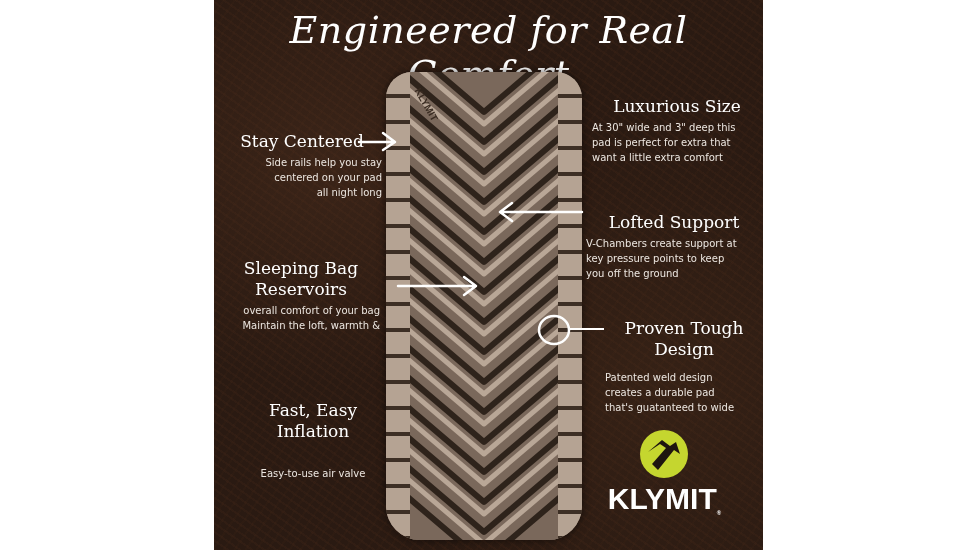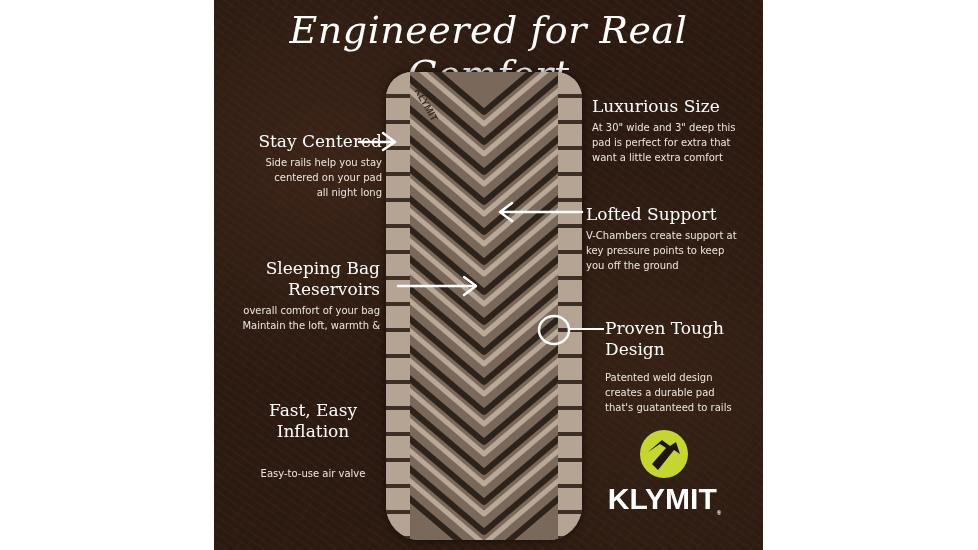--- a/index.html
+++ b/index.html
@@ -30,21 +30,21 @@
     background:repeating-linear-gradient(180deg,#b5a393 0 22px,#3d2f25 22px 26px);
   }
   .rail.left { left:0; }
   .rail.right { right:0; }
   .vstripes { position:absolute; left:24px; right:24px; top:0; bottom:0; }
   .pad-brand {
     position:absolute; left:36px; top:14px; color:#3a2c22; font-family:"Liberation Sans",sans-serif;
     font-weight:bold; font-size:10px; transform:rotate(60deg); transform-origin:left top;
   }
   .feature { position:absolute; color:#ffffff; }
-  .feature .head { font-family:"DejaVu Serif", serif; font-size:17px; line-height:21px; }
+  .feature .head { font-family:"DejaVu Serif", serif; font-size:17px; line-height:21px;text-align:center; }
   .feature .desc { font-family:"DejaVu Sans", sans-serif; font-size:10px; line-height:15px; color:#ece6e0; margin-top:3px; }
   .right-align { text-align:right; }
   .center-align { text-align:center; }
   .annot { position:absolute; }
   .logo { position:absolute; left:602px; top:430px; width:125px; height:90px; }
   .logo-mark {
     position:absolute; left:38px; top:0; width:48px; height:48px; border-radius:50%;
     background:#c5d62f;
   }
   .logo-text {
@@ -121,21 +121,21 @@
 
 <div class="feature" style="left:592px; top:96px; width:170px;">
   <div class="head">Luxurious Size</div>
   <div class="desc">
     <div>At 30" wide and 3" deep this</div>
     <div>pad is perfect for extra that</div>
     <div>want a little extra comfort</div>
   </div>
 </div>
 
-<div class="feature" style="left:586px; top:204px; width:176px;">
+<div class="feature" style="left:586px; top:212px; width:176px;">
   <div class="head">Lofted Support</div>
   <div class="desc">
     <div>V-Chambers create support at</div>
     <div>key pressure points to keep</div>
     <div>you off the ground</div>
   </div>
 </div>
 
 <div class="feature right-align" style="left:222px; top:258px; width:158px;">
   <div class="head">
@@ -149,21 +149,21 @@
 </div>
 
 <div class="feature" style="left:605px; top:318px; width:158px;">
   <div class="head">
     <div>Proven Tough</div>
     <div>Design</div>
   </div>
   <div class="desc" style="margin-top:10px;">
     <div>Patented weld design</div>
     <div>creates a durable pad</div>
-    <div>that's guatanteed to rails</div>
+    <div>that's guatanteed to wide</div>
   </div>
 </div>
 
 <div class="feature center-align" style="left:248px; top:400px; width:130px;">
   <div class="head">
     <div>Fast, Easy</div>
     <div>Inflation</div>
   </div>
   <div class="desc" style="margin-top:24px;">
     <div>Easy-to-use air valve</div>

